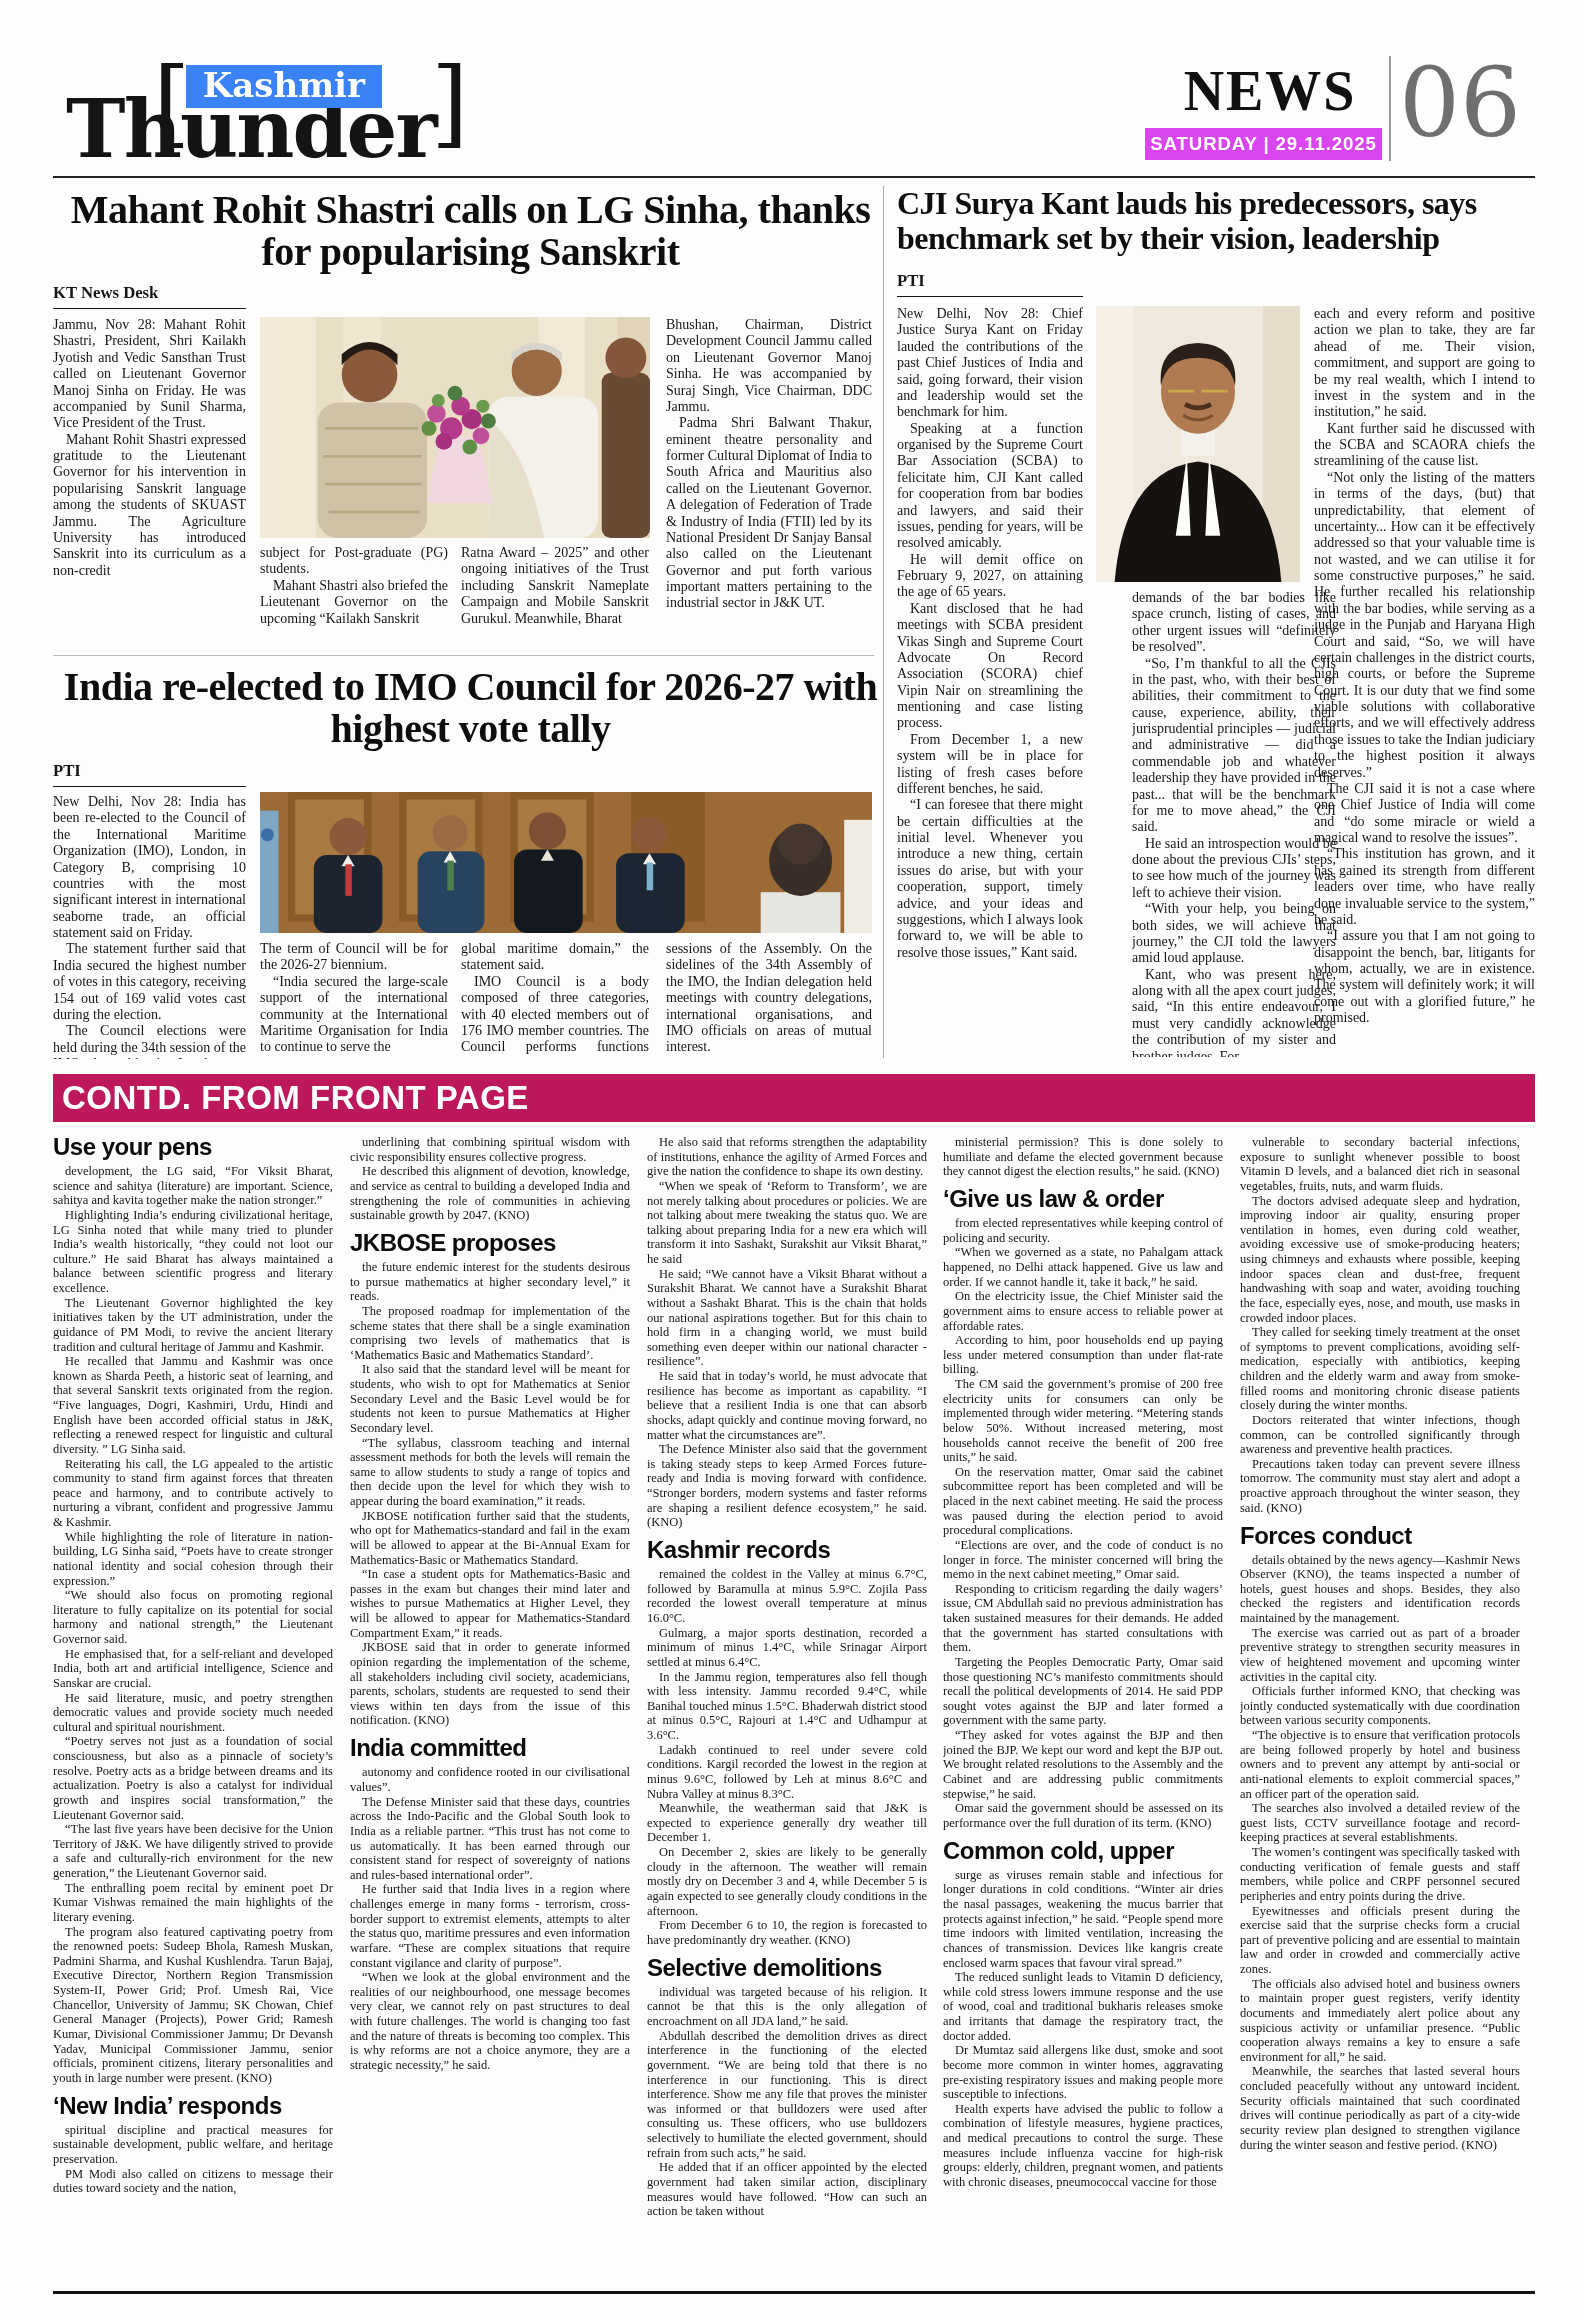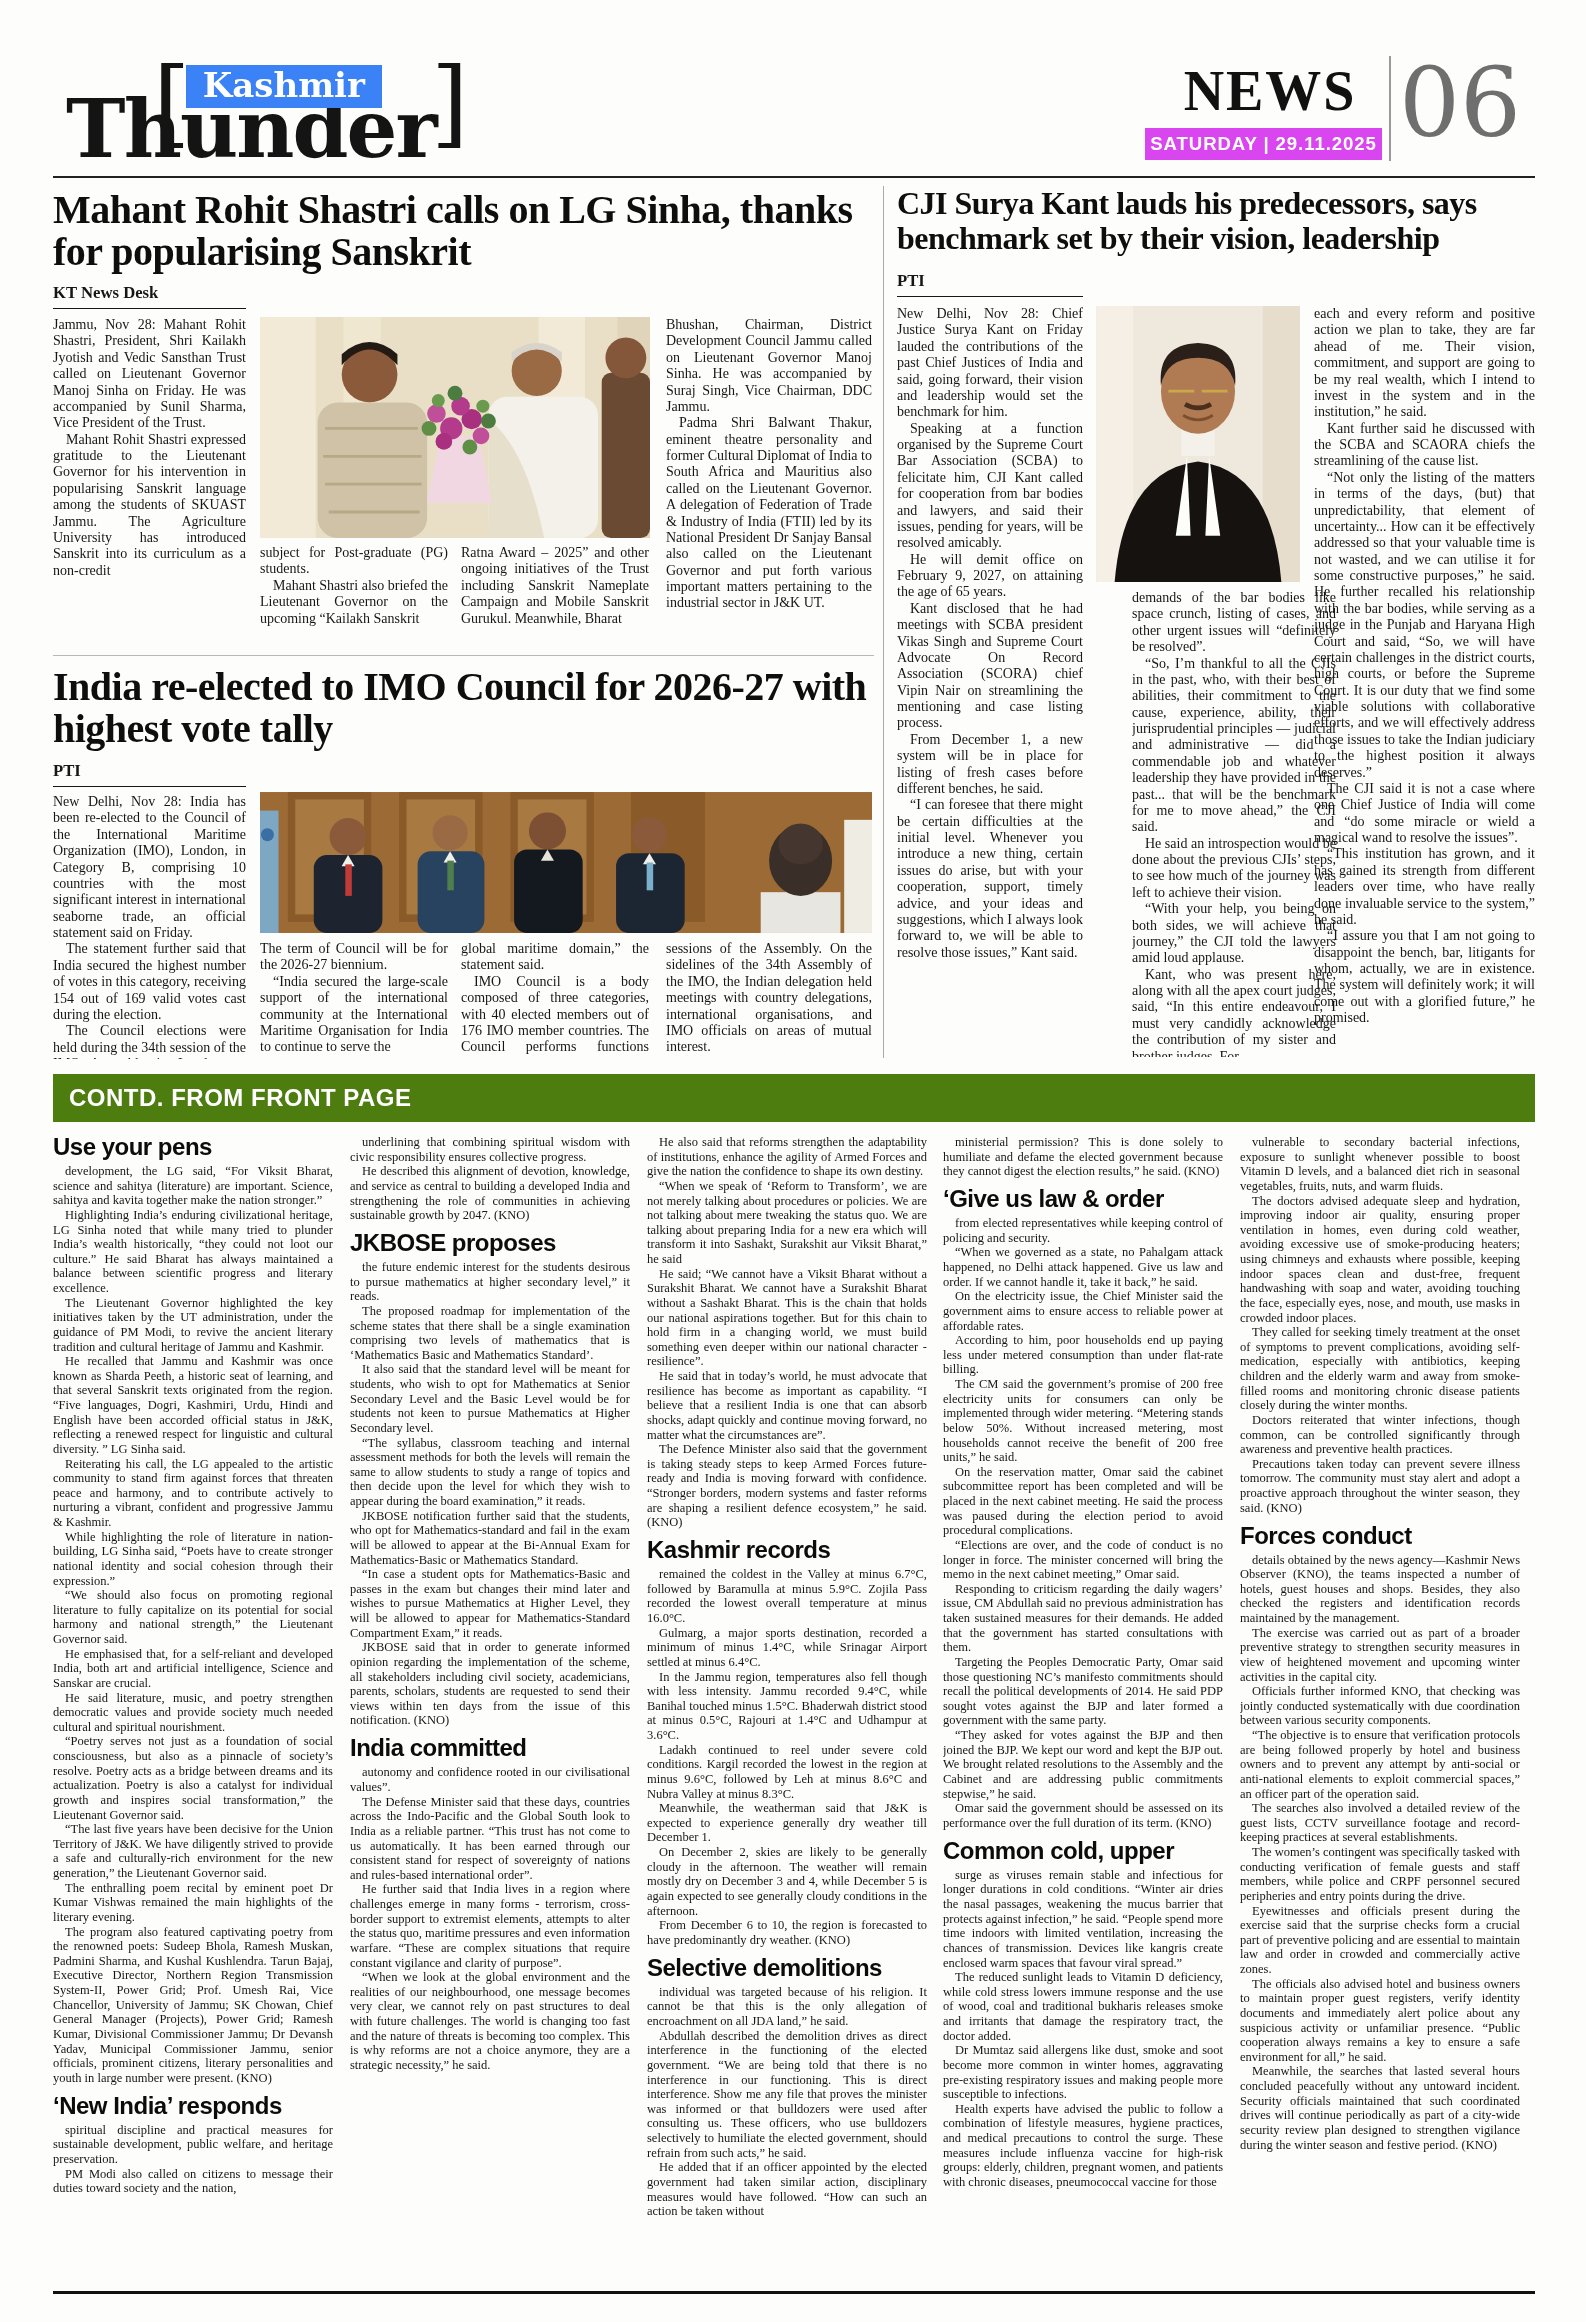--- a/index.html
+++ b/index.html
@@ -20,33 +20,33 @@
   .section-title { font-family:"Liberation Serif",serif; font-size:56px; font-weight:700; letter-spacing:1.9px; color:#111; line-height:1; }
   .page-number { font-family:"DejaVu Serif",serif; font-size:96px; color:#6f6f6f; line-height:0.95; }
   .date-bar { background:#d946ef; color:#fff; font-family:"Liberation Sans",sans-serif; font-size:18.6px; font-weight:700;
               letter-spacing:0.9px; display:flex; align-items:center; justify-content:center; }
   .vrule { background:#9a9a9a; width:1.9px; }
   .hrule-dark { background:#222; height:1.9px; }
   .hrule-light { background:#b9b9b9; height:0.9px; }
 
   
   .headline { font-family:"Liberation Serif",serif; font-weight:700; color:#0e0e0e; letter-spacing:-0.5px; line-height:1.06; }
-  .h1-size { font-size:40px; }
+  .h1-size { font-size:40px;text-align:center; }
   .h2-size { font-size:32px; line-height:1.08; }
   .byline { font-size:16.7px; font-weight:700; padding-bottom:4.6px; border-bottom:1.9px solid #161616; }
   .body-col { font-size:14px; line-height:1.17; overflow:hidden; }
   .body-col p { text-align:justify; text-indent:13px; }
   .body-col p:first-child { text-indent:0; }
   .photo-frame { overflow:hidden; background:#ddd; }
   .photo-frame svg { display:block; }
 
   
-  .contd-banner { background:#4d7c0f; color:#fff; font-family:"Liberation Sans",sans-serif;
-                  font-weight:800; font-size:24px; letter-spacing:0.5px;
-                  display:flex; align-items:center; padding-left:16px; }
+  .contd-banner { background:#be185d; color:#fff; font-family:"Liberation Sans",sans-serif;
+                  font-weight:800; font-size:33px; letter-spacing:0.5px;
+                  display:flex; align-items:center; padding-left:9px; }
   .contd-col { font-size:12.5px; line-height:1.17; overflow:hidden; }
   .contd-col p { text-align:justify; text-indent:12px; }
   .contd-col h3 { font-family:"Liberation Sans","DejaVu Sans",sans-serif; font-size:24px; font-weight:800;
                   letter-spacing:-0.5px; line-height:1.02; margin:8.3px 0 4.6px; color:#0c0c0c; }
   .contd-col h3:first-child { margin-top:0; }
 </style>
 </head>
 <body>
 
 <div class="page">

